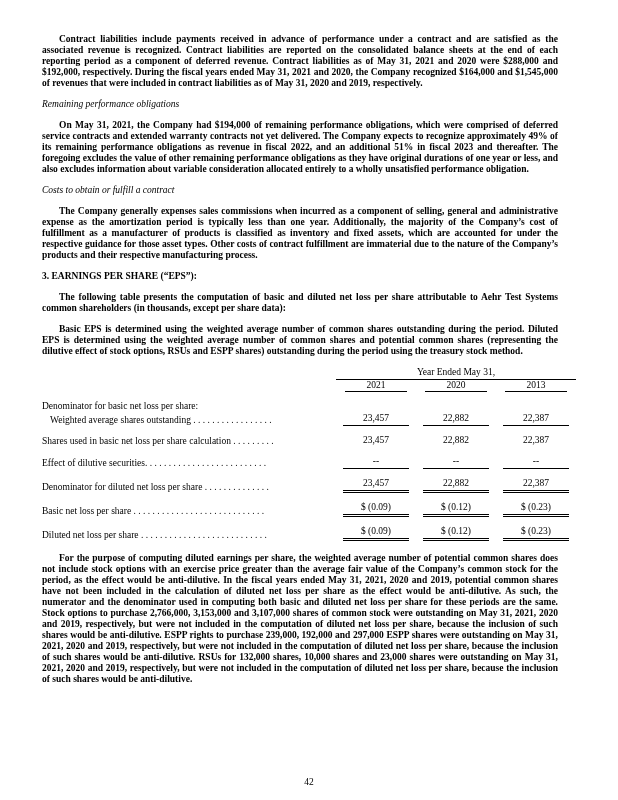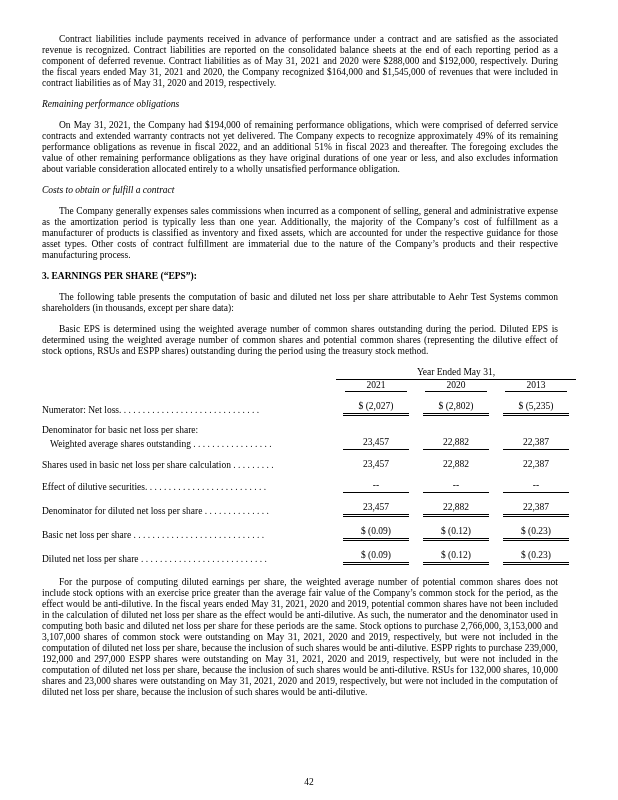--- a/index.html
+++ b/index.html
@@ -13,20 +13,21 @@
     font-family:"Liberation Serif", serif;
     font-size:9.5px;
     line-height:11px;
     color:#000;
     overflow:hidden;
   }
   p.body-para {
     margin:0 18px 10px 0;
     text-indent:17px;
     text-align:justify;
+    font-weight:bold;
   }
   .subhead {
     font-style:italic;
     margin:2px 0 10px 0;
     text-align:left;
   }
   .main-head {
     font-weight:bold;
     margin:2px 0 10px 0;
     text-align:left;
@@ -107,26 +108,20 @@
         </td>
       </tr>
 
       <tr>
         <td></td>
         <td class="year-cell"><span class="u1">2021</span></td>
         <td class="year-cell"><span class="u1">2020</span></td>
         <td class="year-cell"><span class="u1">2013</span></td>
       </tr>
 
-      <tr class="gap">
-        <td class="lbl">Numerator: Net loss. . . . . . . . . . . . . . . . . . . . . . . . . . . . . .</td>
-        <td class="valcell"><span class="u2">$  (2,027)</span></td>
-        <td class="valcell"><span class="u2">$  (2,802)</span></td>
-        <td class="valcell"><span class="u2">$  (5,235)</span></td>
-      </tr>
 
       <tr class="gap">
         <td class="lbl">Denominator for basic net loss per share:</td>
         <td></td>
             <td></td>
             <td></td>
       </tr>
 
       <tr class="gap-sm">
         <td class="lbl indent">Weighted average shares outstanding . . . . . . . . . . . . . . . . .</td>

